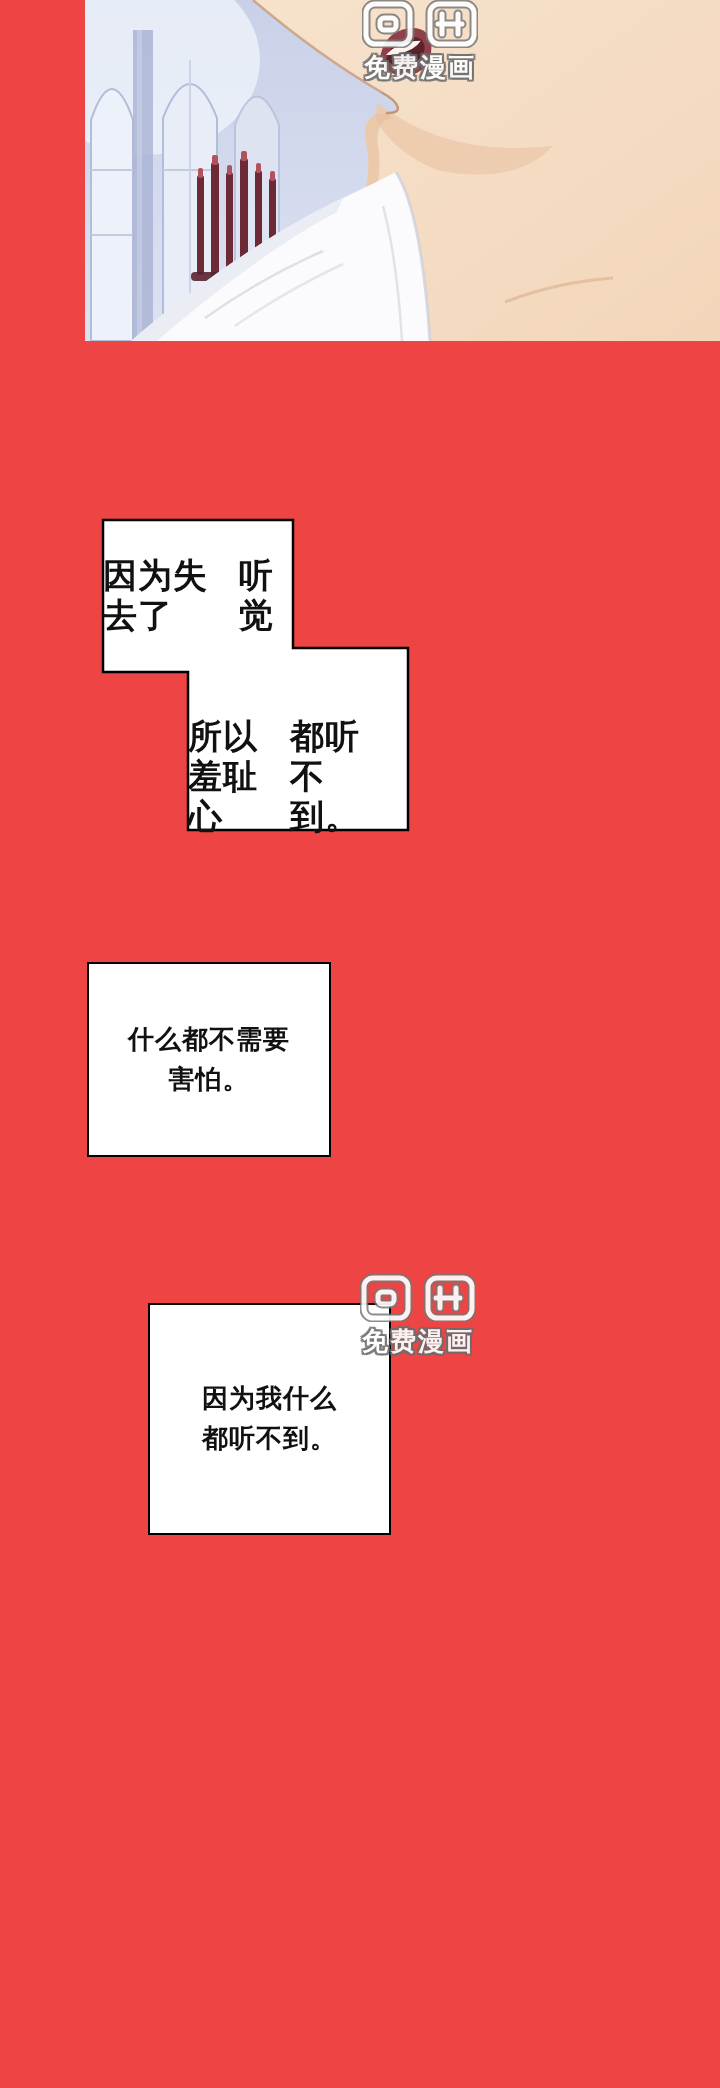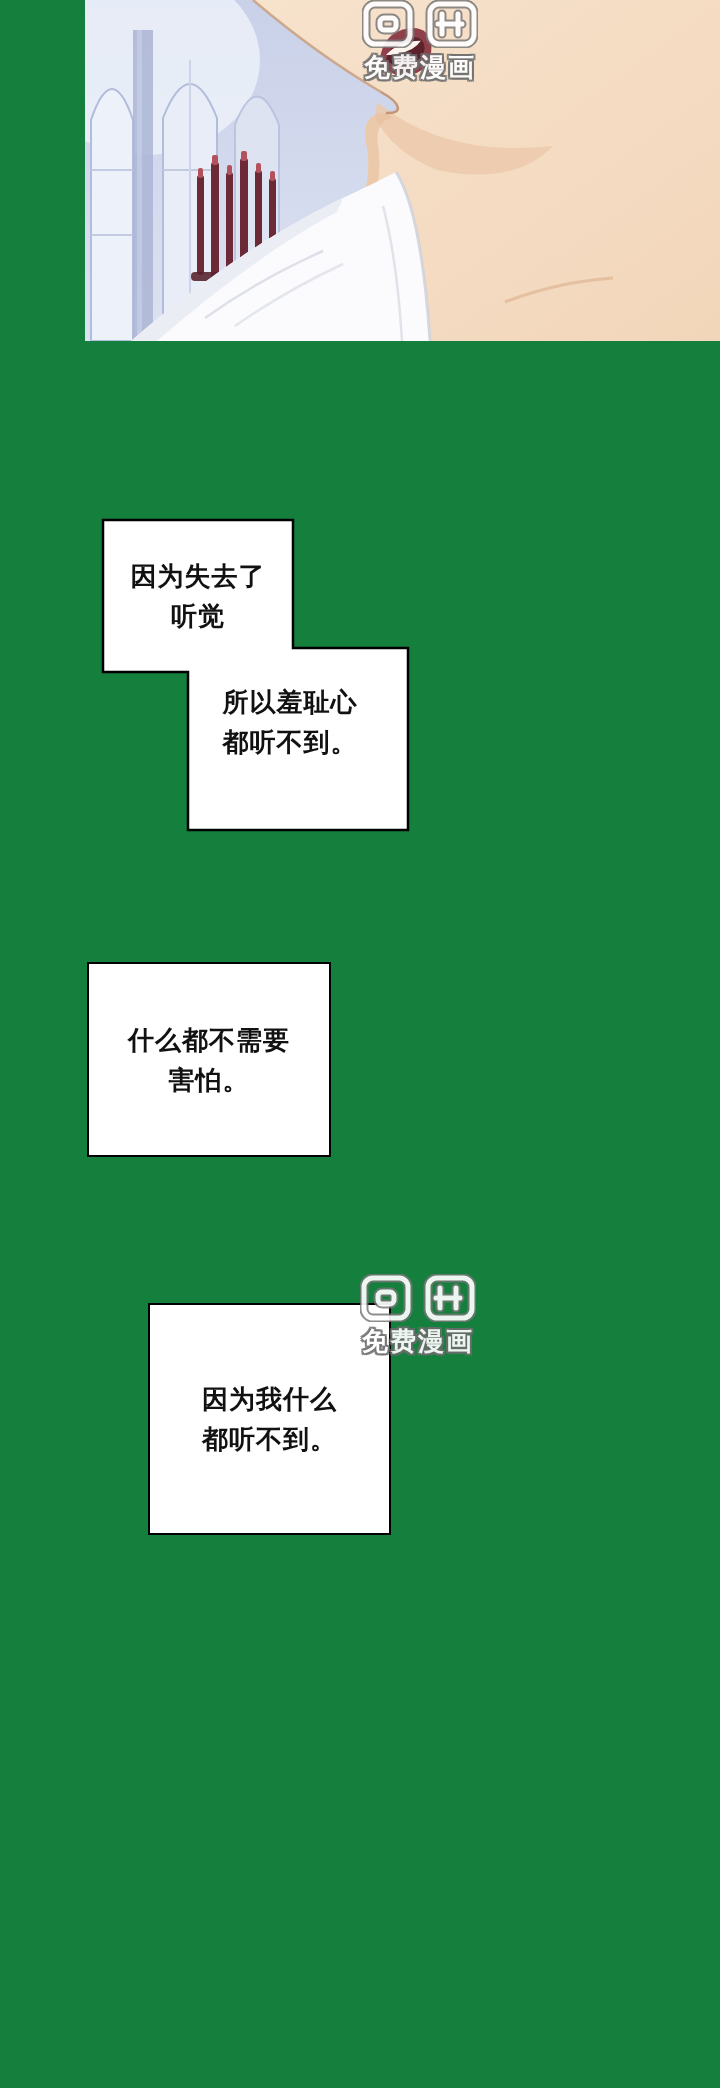--- a/index.html
+++ b/index.html
@@ -1,38 +1,38 @@
 <!DOCTYPE html>
 <html><head>
 <meta charset="utf-8">
 <style>
   html,body{margin:0;padding:0;background:#ffffff;}
-  .page{position:relative;width:720px;height:2088px;background:#15803d;overflow:hidden;
-        font-family:Liberation Sans, sans-serif;}
+  .page{position:relative;width:720px;height:2088px;background:#ef4444;overflow:hidden;
+        font-family:Liberation Serif, serif;}
   .panel{position:absolute;left:85px;top:0;width:635px;height:341px;z-index:1;}
   .panel svg{display:block;width:100%;height:100%;}
 
   
   .watermark{position:absolute;z-index:6;display:flex;flex-direction:column;align-items:center;opacity:.92;}
   .wm-top{left:358px;top:0;width:124px;}
   .wm-mid{left:356px;top:1274px;width:124px;}
   .wm-logo{width:116px;height:48px;display:block;}
   .wm-text{font-size:26px;font-weight:700;color:#ffffff;letter-spacing:2px;margin-top:2px;white-space:nowrap;
     text-shadow:-2px -2px 0 rgba(108,108,108,.85), 2px -2px 0 rgba(108,108,108,.85),
                 -2px  2px 0 rgba(108,108,108,.85), 2px  2px 0 rgba(108,108,108,.85),
                 -2px  0   0 rgba(108,108,108,.85), 2px  0   0 rgba(108,108,108,.85),
                  0   -2px 0 rgba(108,108,108,.85), 0    2px 0 rgba(108,108,108,.85);}
 
   
   .bubble-union{position:absolute;left:103px;top:520px;width:306px;height:311px;overflow:visible;z-index:2;}
 
-  .cap{position:absolute;z-index:3;display:flex;flex-direction:column;align-items:center;justify-content:center;
-       text-align:center;color:#111111;font-weight:600;font-size:26px;line-height:40px;letter-spacing:1px;}
+  .cap{position:absolute;z-index:3;display:flex;align-items:center;justify-content:center;
+       color:#111111;font-weight:600;font-size:34px;line-height:40px;letter-spacing:1px;}
   .cap-1a{left:103px;top:520px;width:190px;height:152px;}
-  .cap-1b{left:188px;top:631px;width:204px;height:182px;}
+  .cap-1b{left:188px;top:686px;width:204px;height:182px;}
 
   .capbox{position:absolute;background:#ffffff;border:2px solid #000000;z-index:2;
           display:flex;flex-direction:column;align-items:center;justify-content:center;
           text-align:center;color:#111111;font-weight:600;font-size:26px;line-height:40px;letter-spacing:1px;}
   .capbox-2{left:87px;top:962px;width:240px;height:191px;}
   .capbox-3{left:148px;top:1303px;width:239px;height:228px;}
 </style>
 </head>
 <body>
 

